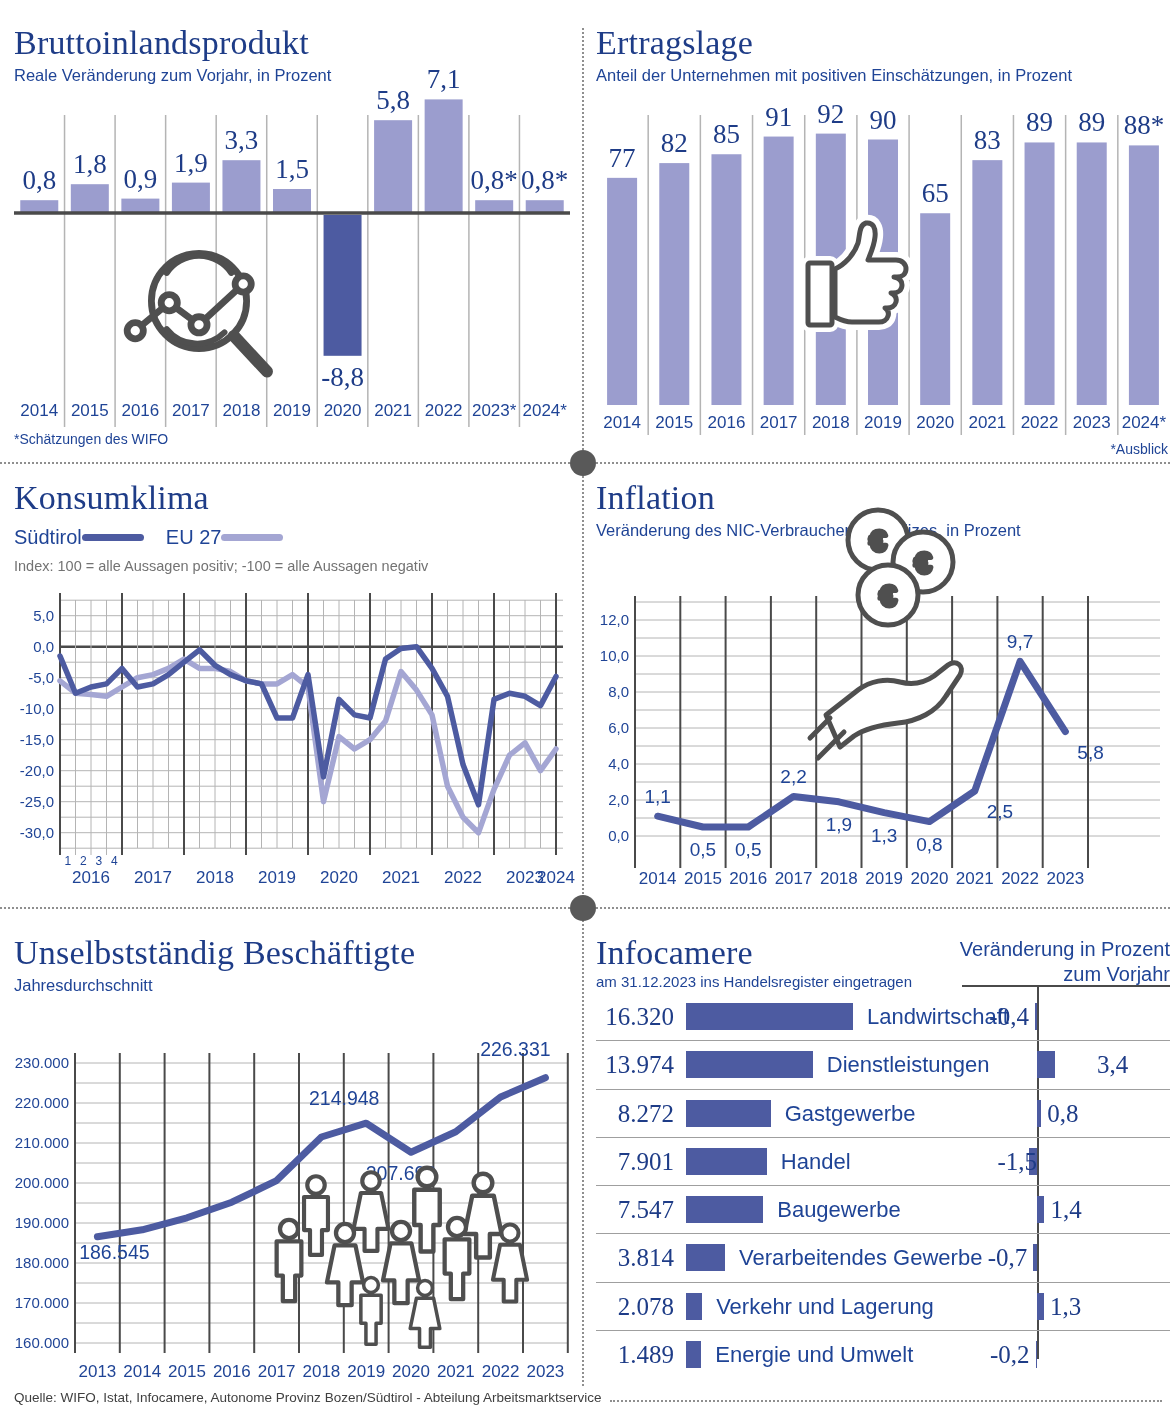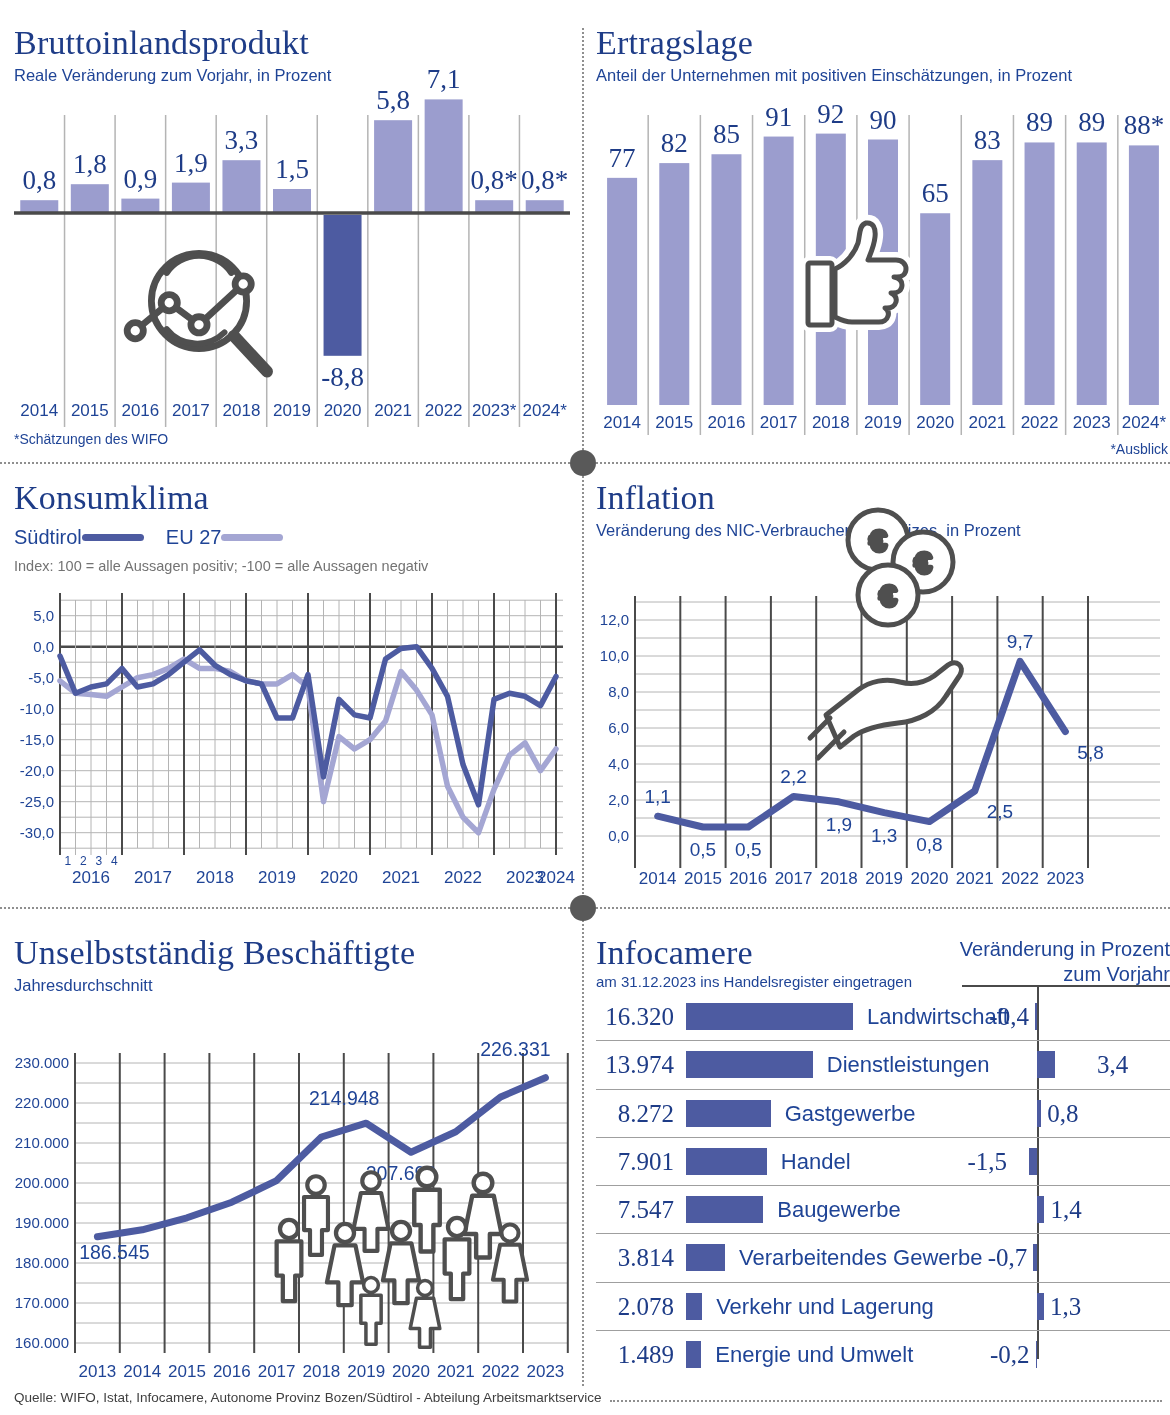--- a/index.html
+++ b/index.html
@@ -467,21 +467,21 @@
           <div class="u-bar" style="left:90px;width:84.64607843137254px;"></div>
           <div class="u-sector" style="left:188.64607843137253px;">Gastgewerbe</div>
           <div class="u-chg-bar" style="left:441px;width:4.24px;"></div>
            <div class="u-chg-label" style="left:451.24px;">0,8</div>
         </div>
         <div class="u-row">
           <div class="u-count">7.901</div>
           <div class="u-bar" style="left:90px;width:80.84969362745097px;"></div>
           <div class="u-sector" style="left:184.84969362745096px;">Handel</div>
           <div class="u-chg-bar" style="left:433.05px;width:7.949999999999999px;"></div>
-           <div class="u-chg-label" style="right:163px;">-1,5</div>
+           <div class="u-chg-label" style="right:133px;">-1,5</div>
         </div>
         <div class="u-row">
           <div class="u-count">7.547</div>
           <div class="u-bar" style="left:90px;width:77.22726715686275px;"></div>
           <div class="u-sector" style="left:181.22726715686275px;">Baugewerbe</div>
           <div class="u-chg-bar" style="left:441px;width:7.419999999999999px;"></div>
            <div class="u-chg-label" style="left:454.42px;">1,4</div>
         </div>
         <div class="u-row">
           <div class="u-count">3.814</div>

